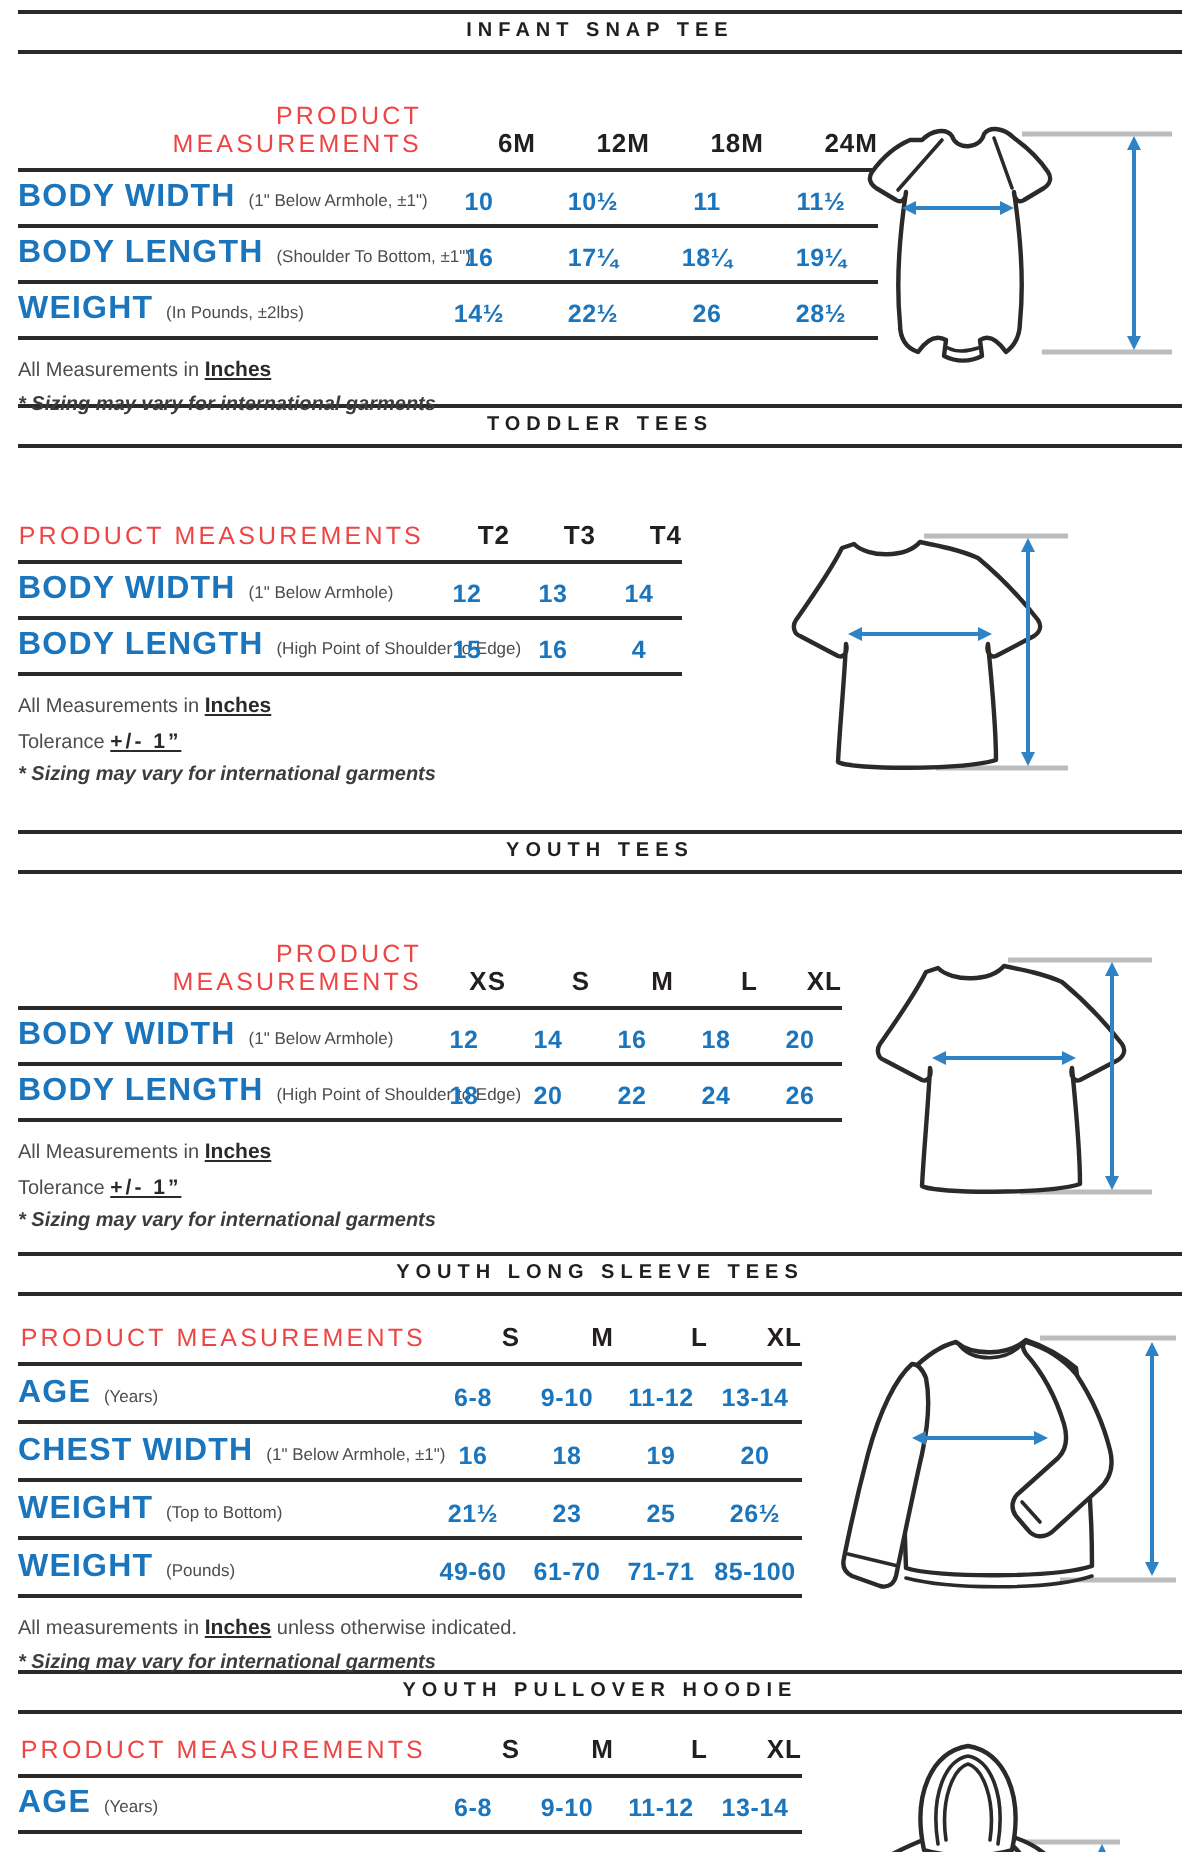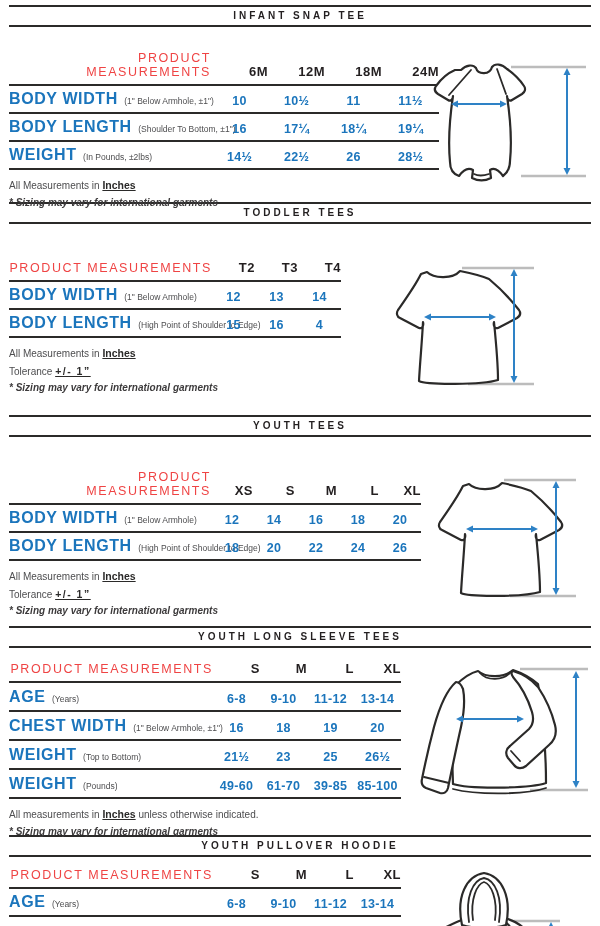--- a/index.html
+++ b/index.html
@@ -329,21 +329,21 @@
           <td class="val">25</td>
           <td class="val">26½</td>
         </tr>
         <tr>
           <td class="lbl">
             <span class="lbl-t">WEIGHT</span>
             <span class="lbl-n">(Pounds)</span>
           </td>
           <td class="val">49-60</td>
           <td class="val">61-70</td>
-          <td class="val">39-85</td>
+          <td class="val">71-71</td>
           <td class="val">85-100</td>
         </tr>
       </tbody>
         </table>
       <div class="fns">
         <p class="fn"><span>All measurements in</span>
           <strong>Inches</strong>
           <span>unless otherwise indicated.</span></p>
         <p class="fn sizing">* Sizing may vary for international garments</p>
       </div>

